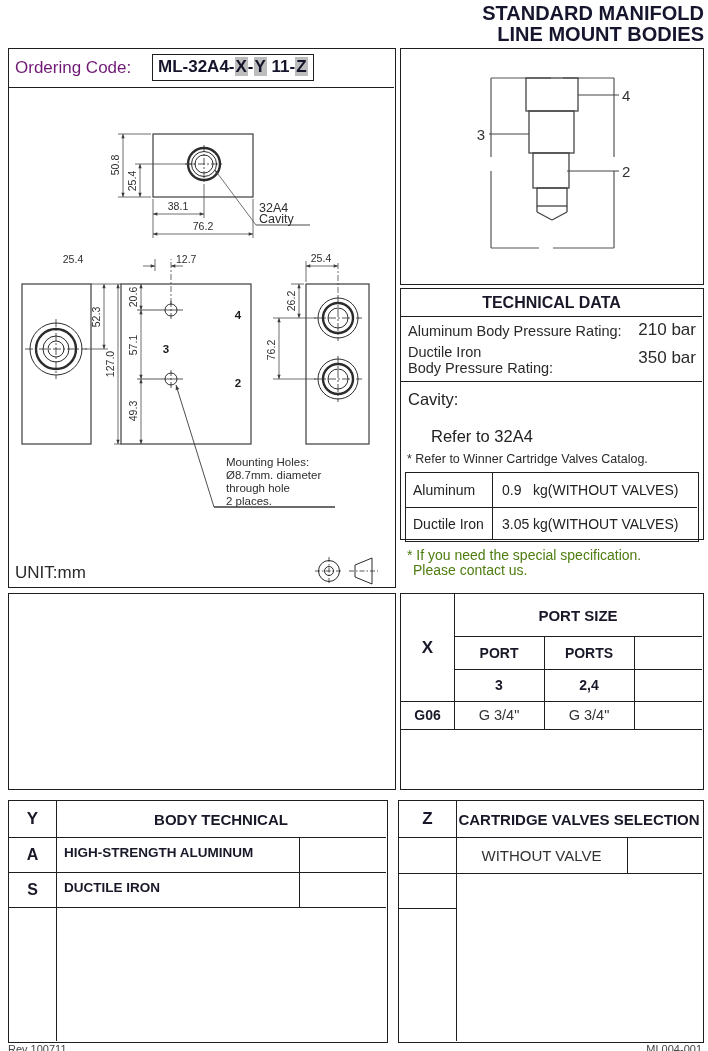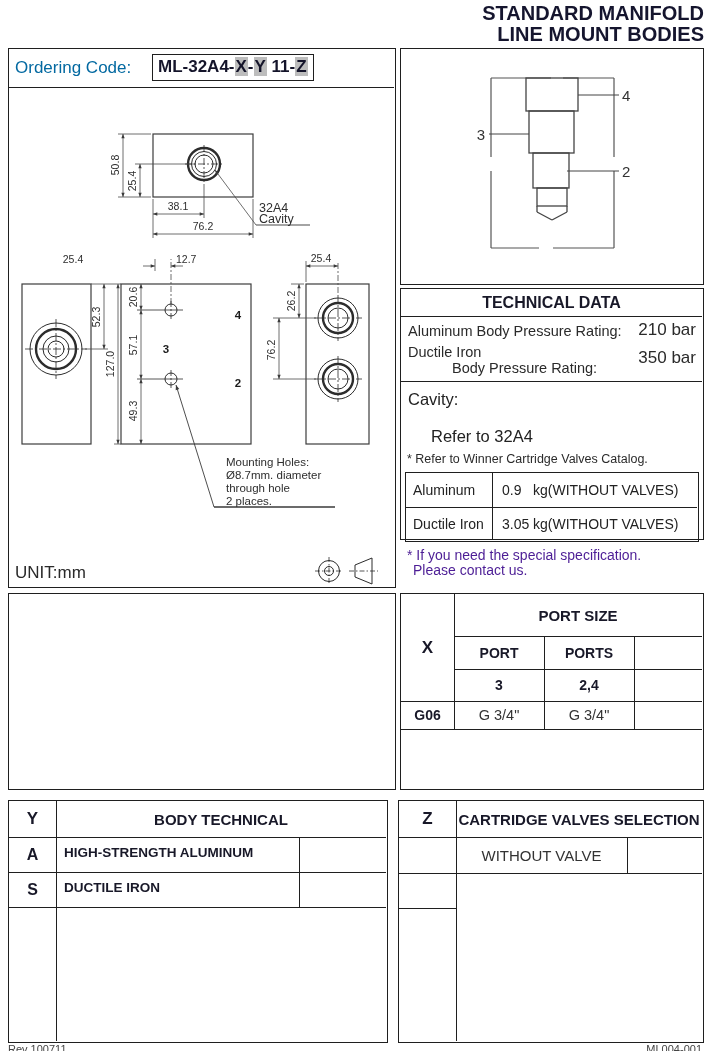--- a/index.html
+++ b/index.html
@@ -10,37 +10,37 @@
   .abs{position:absolute;}
   .box{position:absolute;border:1.5px solid #1f1f1f;box-sizing:border-box;background:#fff;}
   .hl{position:absolute;height:0;border-top:1.5px solid #1f1f1f;}
   .vl{position:absolute;width:0;border-left:1.5px solid #1f1f1f;}
   .ctr{display:flex;align-items:center;justify-content:center;text-align:center;}
   .b{font-weight:bold;color:#181828;}
   .title{
     position:absolute;top:3px;right:4px;text-align:right;
     font-size:20px;line-height:21px;font-weight:bold;color:#15152e;
   }
-  .ordlabel{font-size:17px;color:#0369a1;}
+  .ordlabel{font-size:17px;color:#701a75;}
   .codebox{
     position:absolute;left:143px;top:5px;border:1.6px solid #1f1f1f;
     padding:2px 5px 3px 5px;font-size:17px;font-weight:bold;color:#14142a;white-space:nowrap;
   }
   .shade{background:#bdbdbd;padding:0 1px;}
   svg text{font-family:"Liberation Sans",sans-serif;fill:#2e2e2e;}
   .dimtxt{font-size:10.5px;}
   .portnum{font-size:11.5px;font-weight:600;fill:#1c1c1c;}
   .notetxt{font-size:11.5px;fill:#2e2e2e;}
   .callout{font-size:12.5px;fill:#2e2e2e;}
   .cavlbl{font-size:15px;fill:#333;}
   .unit{position:absolute;left:14px;top:562px;font-size:17px;color:#2a2a2a;}
   .tdlabel{font-size:14.5px;color:#2a2a2a;line-height:16px;}
   .tdvalue{font-size:17px;color:#2a2a2a;margin-left:40px;}
   .small{font-size:12.5px;color:#2a2a2a;}
-  .note14{font-size:14px;color:#4c1d95;line-height:15px;}
+  .note14{font-size:14px;color:#4d7c0f;line-height:15px;}
   .cell{position:absolute;box-sizing:border-box;}
   .footer{position:absolute;top:1043px;font-size:11px;color:#444;}
 </style>
 </head>
 <body>
 
 <div class="title">
   <div>STANDARD MANIFOLD</div>
   <div>LINE MOUNT BODIES</div>
 </div>
@@ -224,21 +224,21 @@
   </svg>
 </div>
 
 <div class="box" style="left:400px;top:288px;width:304px;height:252px;">
   <div class="cell ctr b" style="left:0;top:0;width:301px;height:27px;font-size:16px;">TECHNICAL DATA</div>
   <div class="hl" style="left:0;top:27px;width:301px;"></div>
 
   <div class="cell tdlabel" style="left:7px;top:34px;">Aluminum Body Pressure Rating:</div>
   <div class="cell tdvalue" style="right:7px;top:31px;">210 bar</div>
   <div class="cell tdlabel" style="left:7px;top:55px;">Ductile Iron</div>
-  <div class="cell tdlabel" style="left:7px;top:71px;margin-left:44px;">Body Pressure Rating:</div>
+  <div class="cell tdlabel" style="left:7px;top:71px;">Body Pressure Rating:</div>
   <div class="cell tdvalue" style="right:7px;top:59px;">350 bar</div>
   <div class="hl" style="left:0;top:92px;width:301px;"></div>
 
   <div class="cell" style="left:7px;top:101px;font-size:16.5px;">Cavity:</div>
   <div class="cell" style="left:30px;top:138px;font-size:16.5px;">Refer to 32A4</div>
   <div class="cell small" style="left:6px;top:163px;">* Refer to Winner Cartridge Valves Catalog.</div>
 
   <div class="abs" style="left:4px;top:183px;width:294px;height:70px;border:1.5px solid #1f1f1f;box-sizing:border-box;">
     <div class="hl" style="left:0;top:33.5px;width:291px;"></div>
     <div class="vl" style="left:86px;top:0;height:67px;"></div>

